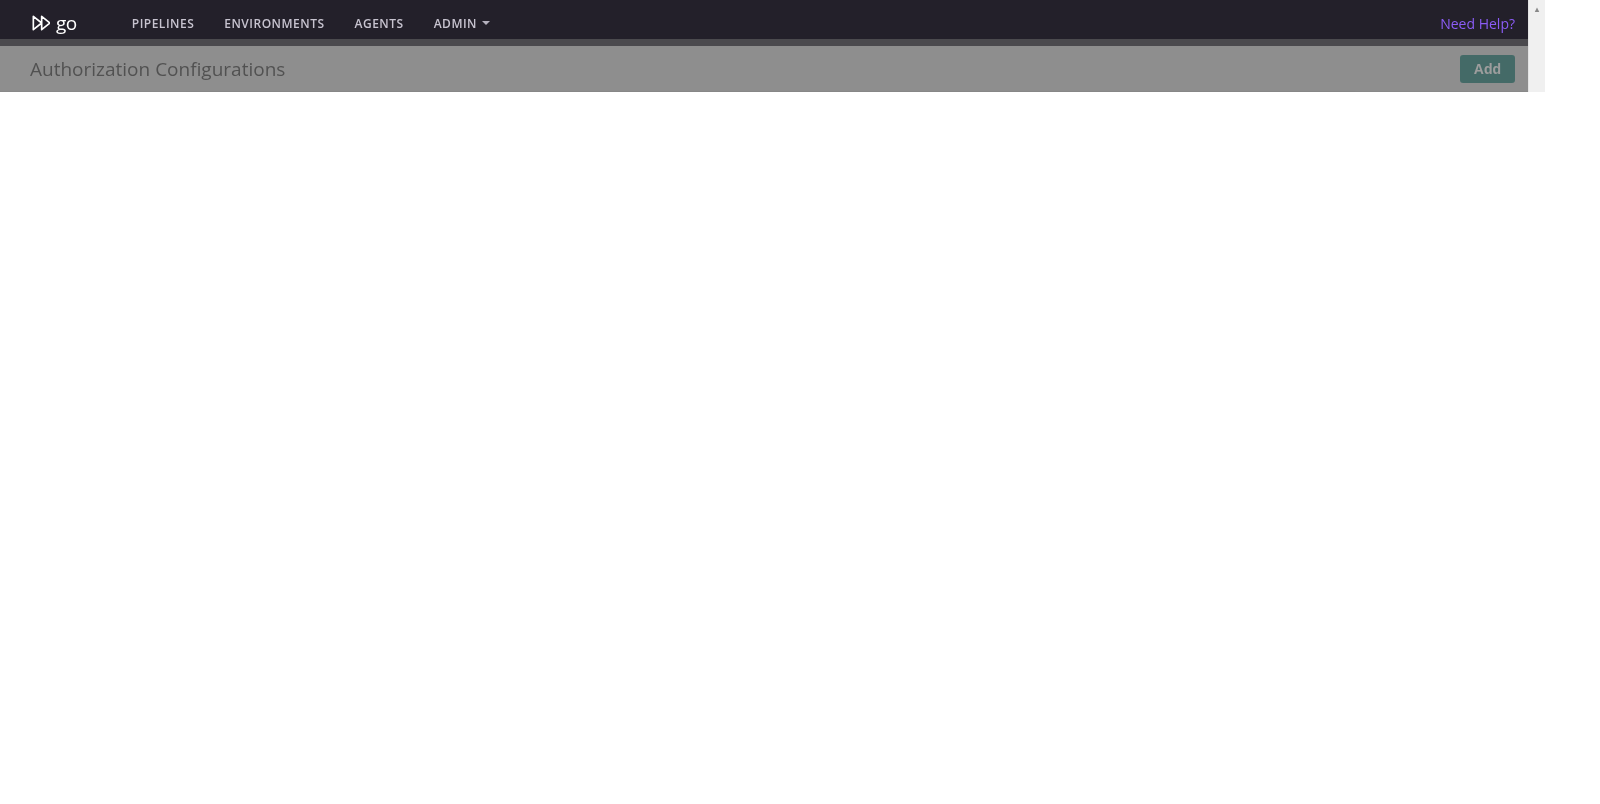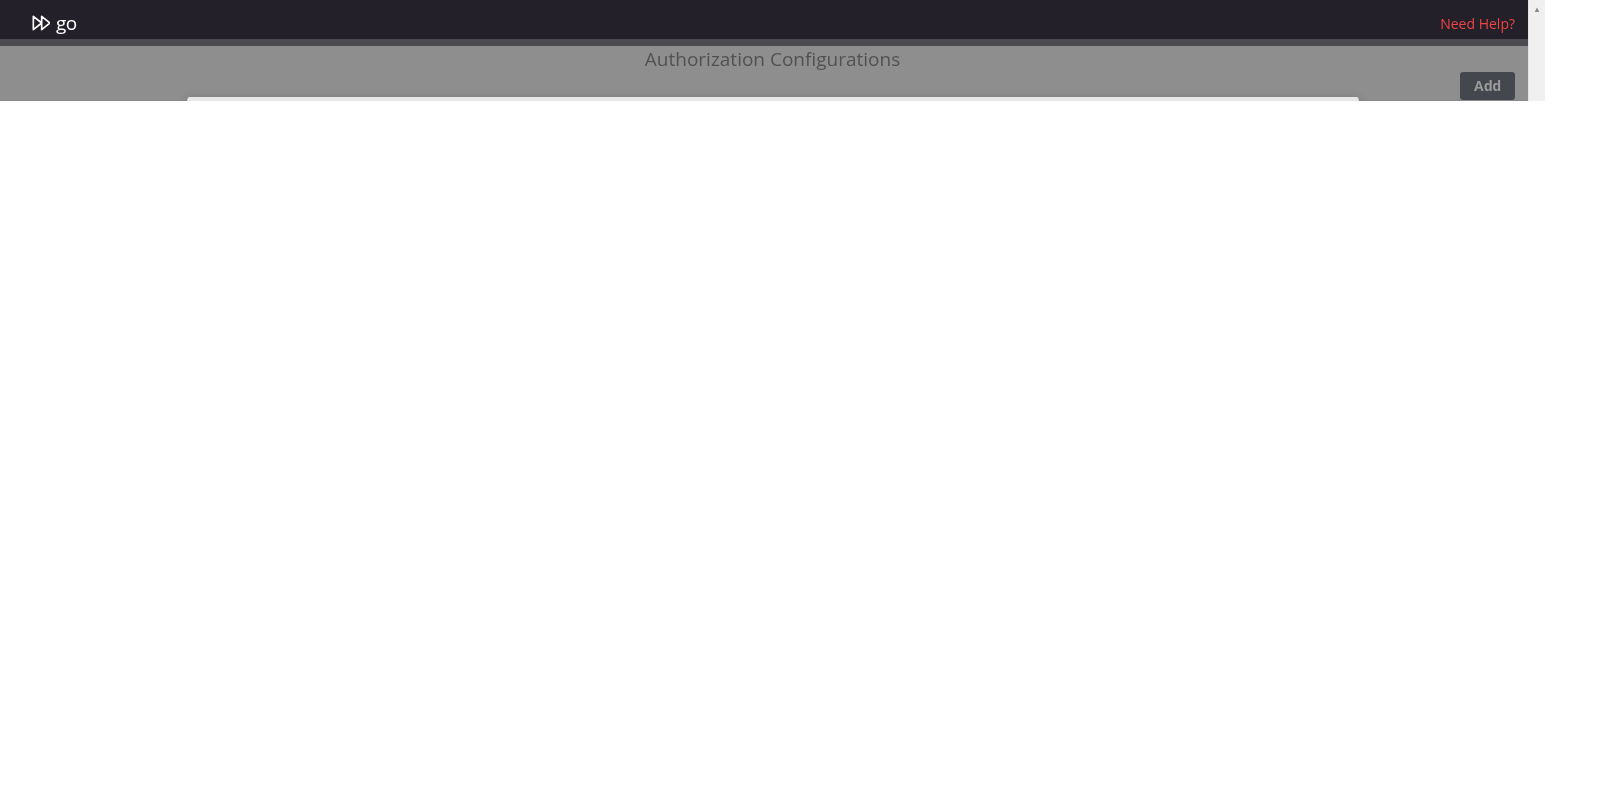--- a/index.html
+++ b/index.html
@@ -6,26 +6,26 @@
     body { font-family: 'Open Sans', Arial, sans-serif; font-size: 14px; background: #fff; width: 1545px; position: relative; }
     
     
     .header { background: #23202a; height: 46px; display: flex; align-items: center; padding: 0 30px; }
     .logo { display: flex; align-items: center; color: #fff; gap: 6px; margin-right: 55px; }
     .logo-icon svg { display: block; }
     .logo-text { font-size: 19px; color: #fff; font-weight: 400; letter-spacing: -0.5px; }
     .nav { display: flex; gap: 30px; }
     .nav-item { color: #c7c3cf; font-size: 12px; font-weight: 600; letter-spacing: 0.5px; cursor: pointer; display: flex; align-items: center; gap: 5px; text-transform: uppercase; }
     .nav-item .caret { width: 0; height: 0; border-left: 4px solid transparent; border-right: 4px solid transparent; border-top: 4px solid #b5b1be; }
-    .help { margin-left: auto; color: #ef4444; font-size: 14px; cursor: pointer; }
+    .help { margin-left: auto; color: #8b5cf6; font-size: 14px; cursor: pointer; }
     
     
-    .pagebar { background: #d6d6d6; border-bottom: 1px solid #c8c8c8; min-height: 46px; display: flex; align-items: center; padding: 0 30px; flex-direction: column; }
+    .pagebar { background: #d6d6d6; border-bottom: 1px solid #c8c8c8; min-height: 46px; display: flex; align-items: center; padding: 0 30px; }
     .page-title { font-size: 19px; color: #333; font-weight: 400; }
-    .add-btn { margin-left: auto; background: #0f172a; color: #fff; border: none; padding: 6px 14px; border-radius: 3px; font-size: 14px; font-weight: 600; cursor: pointer; }
+    .add-btn { margin-left: auto; background: #0f766e; color: #fff; border: none; padding: 6px 14px; border-radius: 3px; font-size: 14px; font-weight: 600; cursor: pointer; }
     
     
     .overlay { position: absolute; top: 39px; left: 0; right: 0; bottom: 0; background: rgba(100,100,100,0.63); }
     .modal { position: absolute; top: 97px; left: 50%; transform: translateX(-50%); width: 1171px; background: #fff; border-radius: 3px; box-shadow: 0 2px 10px rgba(0,0,0,0.2); }
     .modal-header { background: #e6e6e6; padding: 14px 22px; display: flex; align-items: center; border-top-left-radius: 3px; border-top-right-radius: 3px; }
     .modal-title { font-size: 17px; color: #333; font-weight: 400; }
     .modal-close { margin-left: auto; color: #777; cursor: pointer; font-size: 24px; line-height: 1; stroke: #777; }
     .modal-body { padding: 20px 32px 32px 32px; }
     
     .alert-success { background: #d6f4d6; border: 1px solid #8cd08c; color: #2a8a2a; padding: 12px 18px; border-radius: 3px; font-weight: 600; margin-bottom: 24px; font-size: 15px; }
@@ -61,20 +61,35 @@
 <body>
 
 <div class="header">
   <div class="logo">
     <span class="logo-icon">
       <svg width="20" height="20" viewBox="0 0 24 24">
           <path d="M4 4 L14 12 L4 20 Z M14 4 L24 12 L14 20 Z" fill="none" stroke="#fff" stroke-width="2" stroke-linejoin="round"></path>
         </svg>
     </span>
     <span class="logo-text">go</span>
+  </div>
+  <div class="nav">
+    <div class="nav-item">
+        <span>PIPELINES</span>
+      </div>
+    <div class="nav-item">
+        <span>ENVIRONMENTS</span>
+      </div>
+    <div class="nav-item">
+        <span>AGENTS</span>
+      </div>
+    <div class="nav-item">
+        <span>ADMIN</span>
+        <span class="caret"></span>
+      </div>
   </div>
   <div class="help">Need Help?</div>
 </div>
 
 <div class="pagebar">
   <div class="page-title">Authorization Configurations</div>
   <button class="add-btn">Add</button>
 </div>
 
 <div class="overlay"></div>

